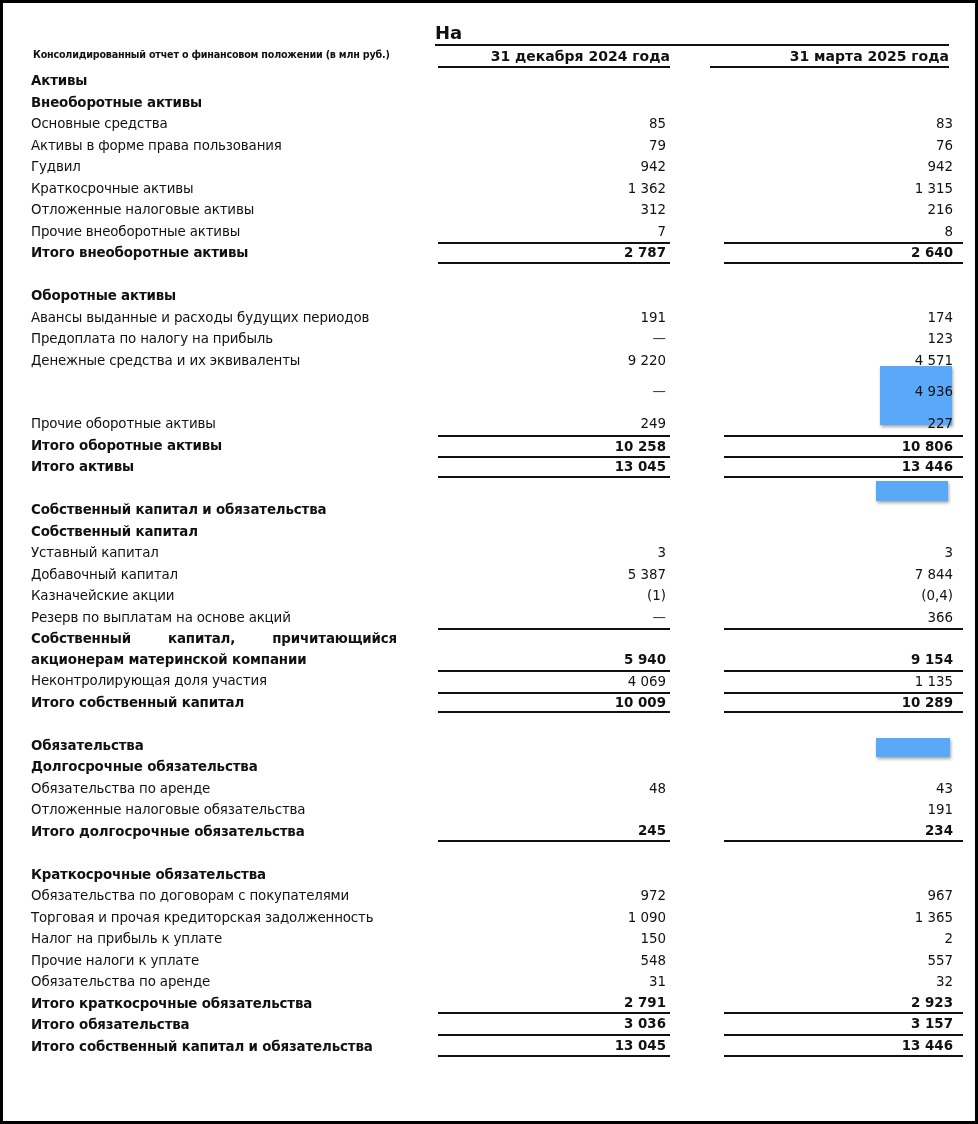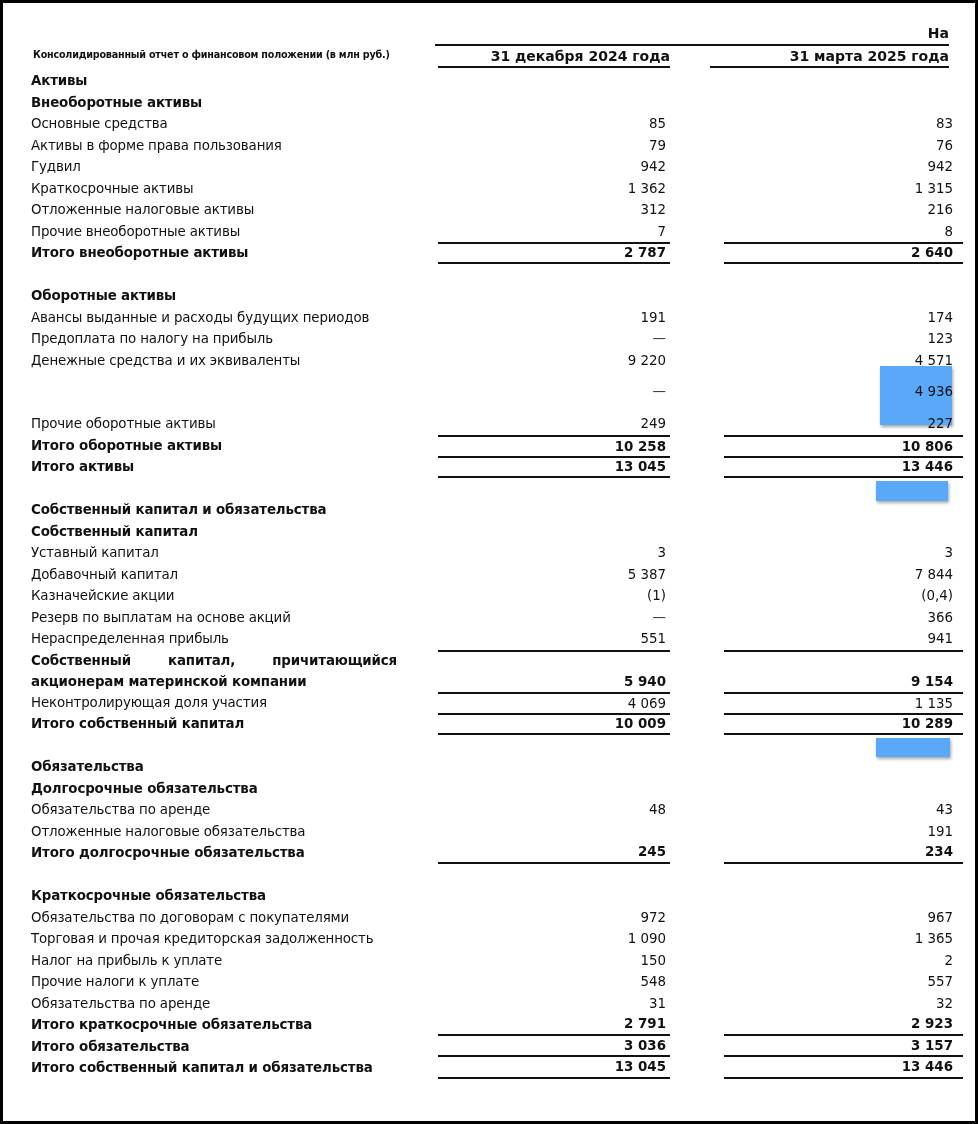--- a/index.html
+++ b/index.html
@@ -8,21 +8,21 @@
     position: absolute; left: 0; top: 0; width: 972px; height: 1118px;
     border: 3px solid #000; background: #fff;
   }
   .doc {
     position: absolute; left: 12px; top: 12px; width: 940px;
     font-family: "DejaVu Sans", "Liberation Sans", sans-serif;
     color: #111;
   }
   .header-na {
     position: absolute; left: 420px; top: 8px; width: 514px;
-    text-align: right; font-weight: bold; font-size: 14px;
+    text-align: left; font-weight: bold; font-size: 18px;
     border-bottom: 2px solid #111; padding-bottom: 1px; height: 20px; line-height: 20px;
   }
   .header-title {
     position: absolute; left: 18px; top: 33px; font-weight: bold; font-size: 9.6px;
     letter-spacing: -0.2px; line-height: 14px;
   }
   .header-col {
     position: absolute; top: 31px; height: 20px; line-height: 20px;
     text-align: right; font-weight: bold; font-size: 14px;
     border-bottom: 2px solid #111;
@@ -172,25 +172,20 @@
         </div>
       <div class="row">
           <span class="label">Казначейские акции</span>
           <span class="v v1">(1)</span>
           <span class="v v2">(0,4)</span>
         </div>
       <div class="row">
           <span class="label">Резерв по выплатам на основе акций</span>
           <span class="v v1 dash">—</span>
           <span class="v v2">366</span>
-        </div>
-      <div class="row">
-          <span class="label">Нераспределенная прибыль</span>
-          <span class="v v1">551</span>
-          <span class="v v2">941</span>
         </div>
       <div class="row bold tall" style="border-top:0;">
         <span class="label">
           <span class="justify-label">
             <span>Собственный</span>
             <span>капитал,</span>
             <span>причитающийся</span>
           </span>
           <span>акционерам материнской компании</span>
         </span>

